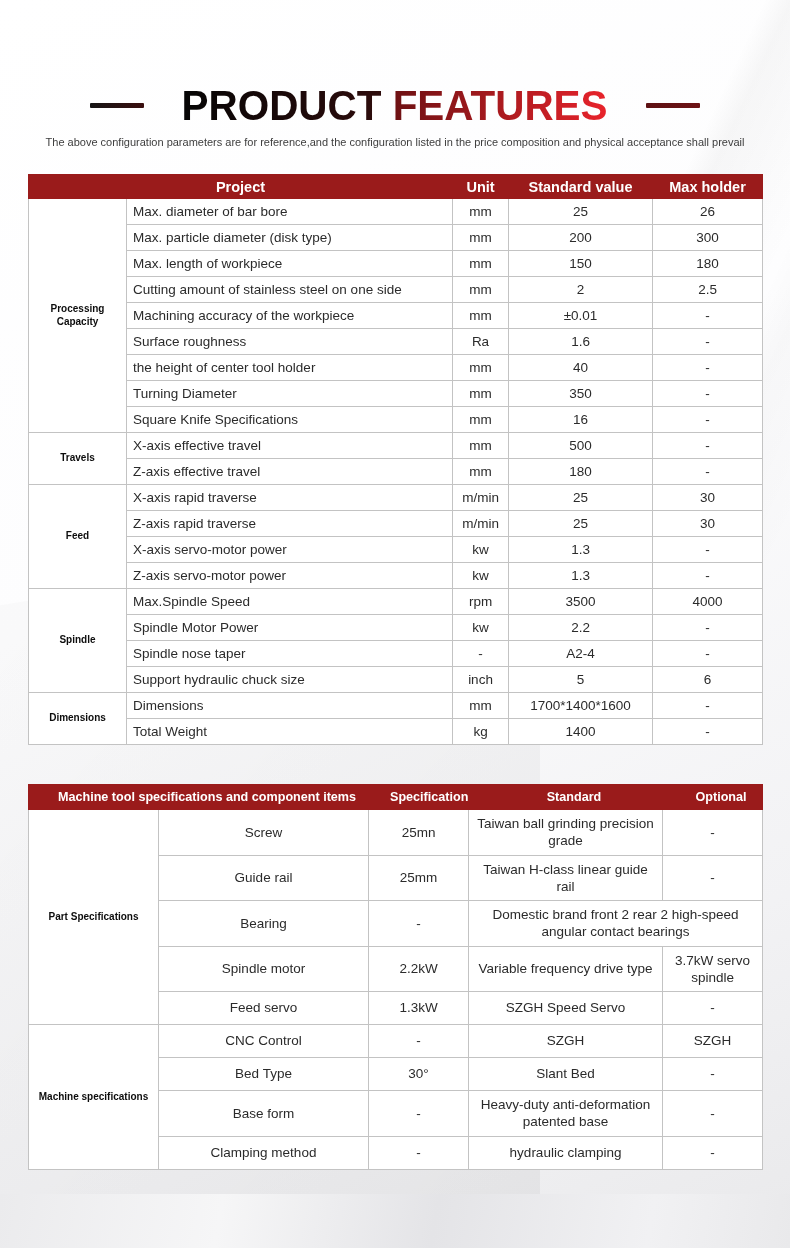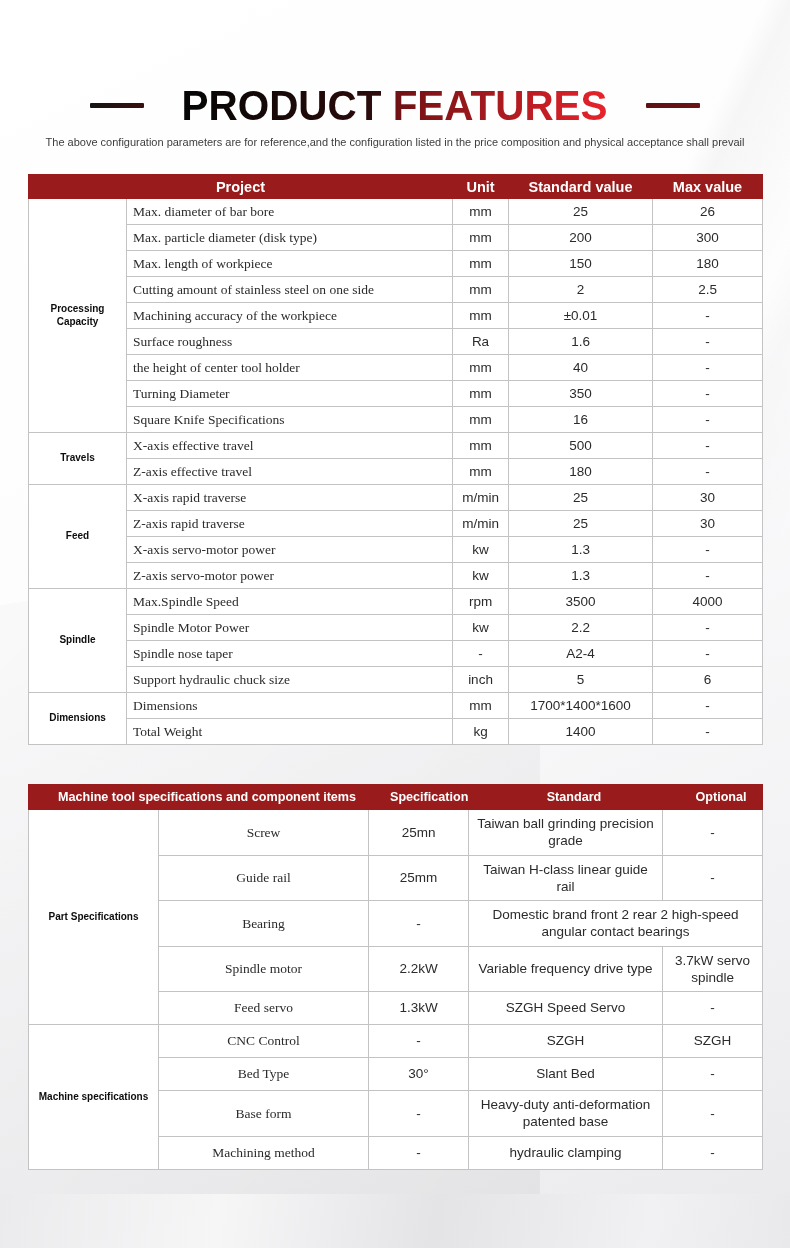--- a/index.html
+++ b/index.html
@@ -68,21 +68,21 @@
   #table1 th{height:24px;font-size:14.5px;}
   #table2 th{height:25px;font-size:12.6px;padding-left:21px;}
   .spec td{
     border:1px solid var(--border);
     font-size:13.5px;color:#2b2b2b;text-align:center;
     padding:2px 5px;background:#fff;line-height:1.28;
   }
   #table1 tbody tr{height:26px;}
   #table2 tbody tr{height:33px;}
   #table2 td{padding:5px 6px;}
-  .spec td.item{text-align:left;padding-left:6px;font-family:Liberation Serif, serif;}
+  .spec td.item{text-align:left;padding-left:6px;}
   #table2 td.item{text-align:center;}
   .spec td.group{
     font-weight:700;color:#0d0d0d;font-size:10px;line-height:1.25;
   }
   .spec tr.group-start td{border-top:1px solid #a4a4a4;}
 </style>
 </head>
 <body>
 
 <div class="bg-streak"></div>
@@ -102,21 +102,21 @@
       <col style="width:326px">
       <col style="width:56px">
       <col style="width:144px">
       <col style="width:110px">
   </colgroup>
   <thead>
     <tr>
       <th colspan="2">Project</th>
       <th>Unit</th>
       <th>Standard value</th>
-      <th>Max value</th>
+      <th>Max holder</th>
     </tr>
   </thead>
   <tbody id="t1-body">
       <tr class="group-start">
         <td class="group" rowspan="9">Processing Capacity</td>
         <td class="item">Max. diameter of bar bore</td>
         <td>mm</td>
         <td>25</td>
         <td>26</td>
       </tr>
@@ -307,19 +307,19 @@
         <td>Slant Bed</td>
         <td>-</td>
       </tr>
       <tr>
         <td class="item">Base form</td>
         <td>-</td>
         <td>Heavy-duty anti-deformation patented base</td>
         <td>-</td>
       </tr>
       <tr>
-        <td class="item">Machining method</td>
+        <td class="item">Clamping method</td>
         <td>-</td>
         <td>hydraulic clamping</td>
         <td>-</td>
       </tr>
     </tbody>
 </table>
 
 </body></html>

